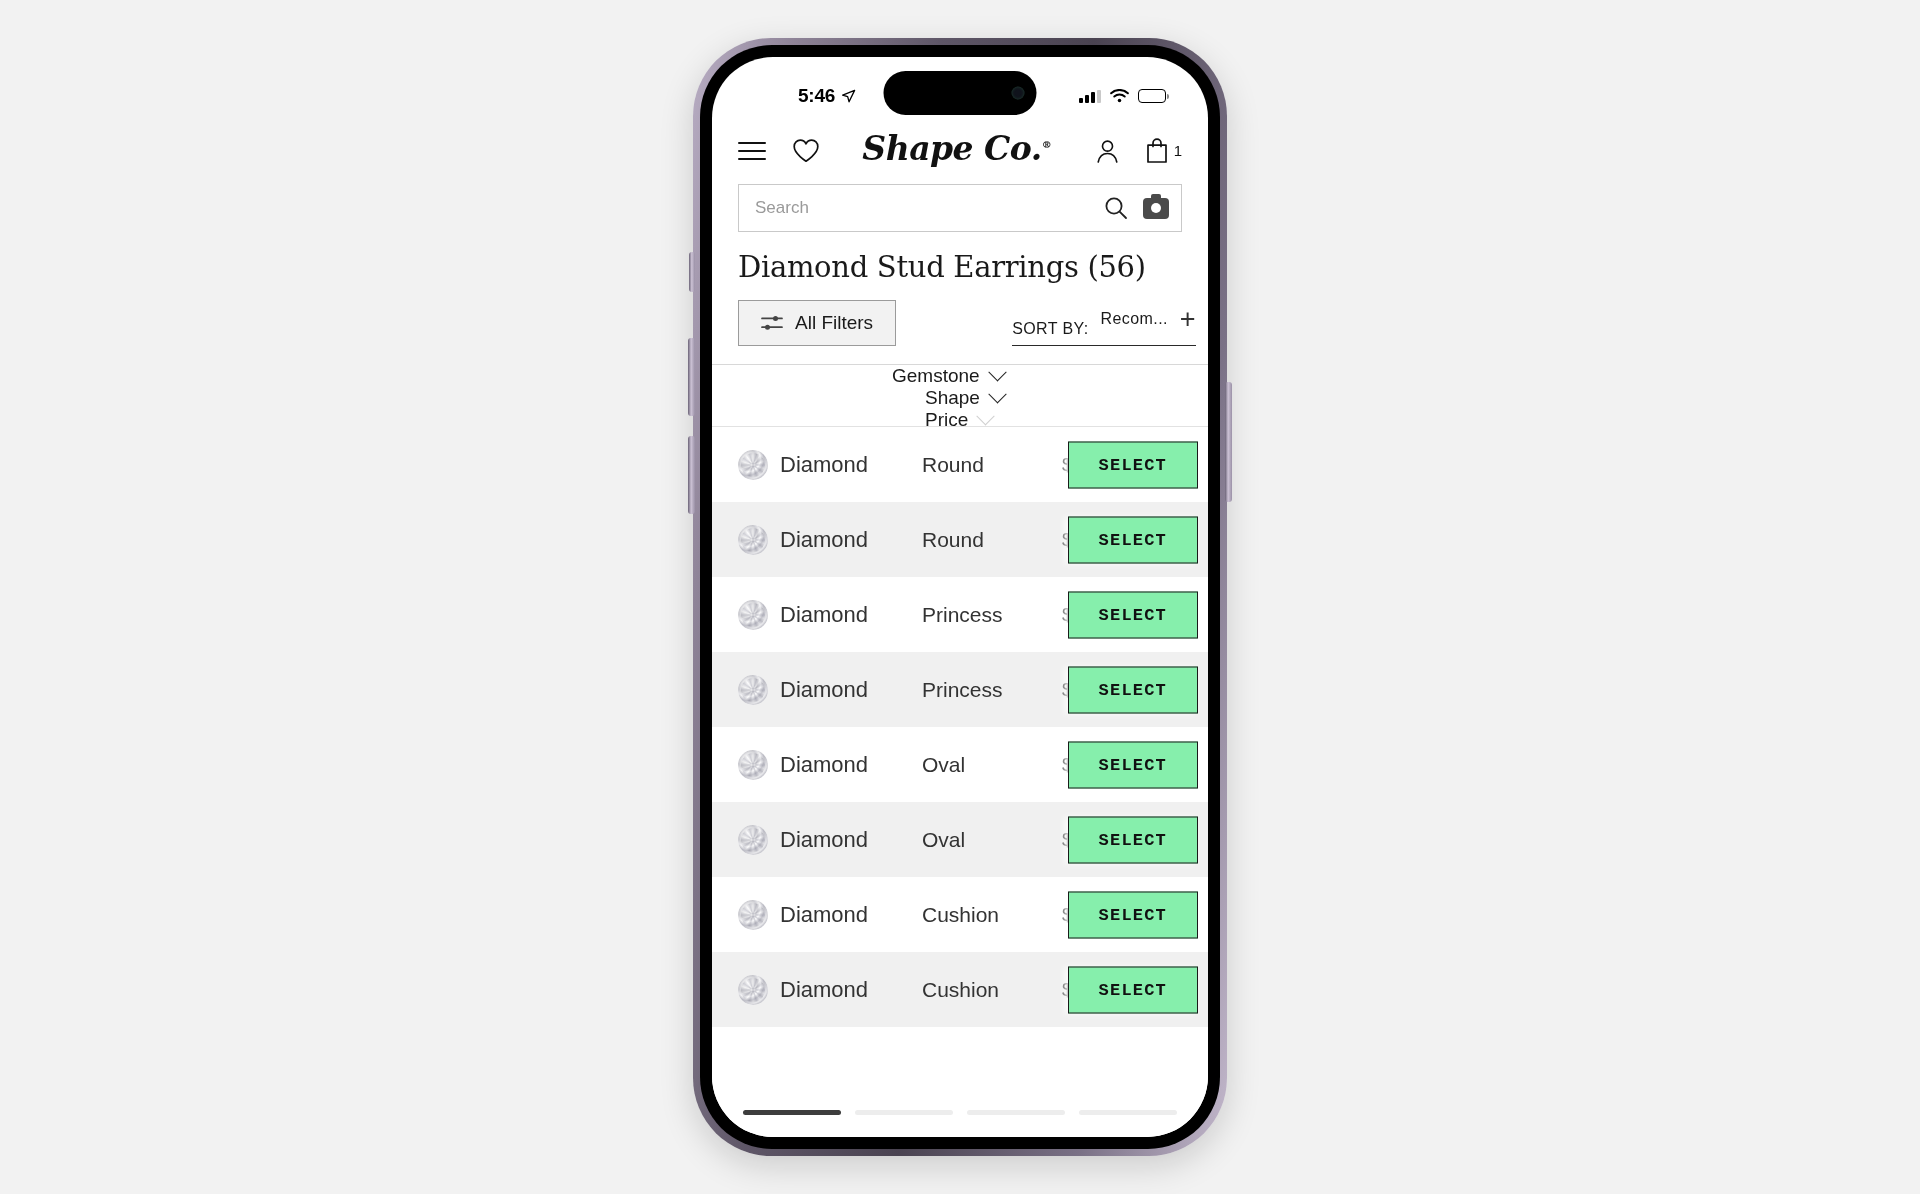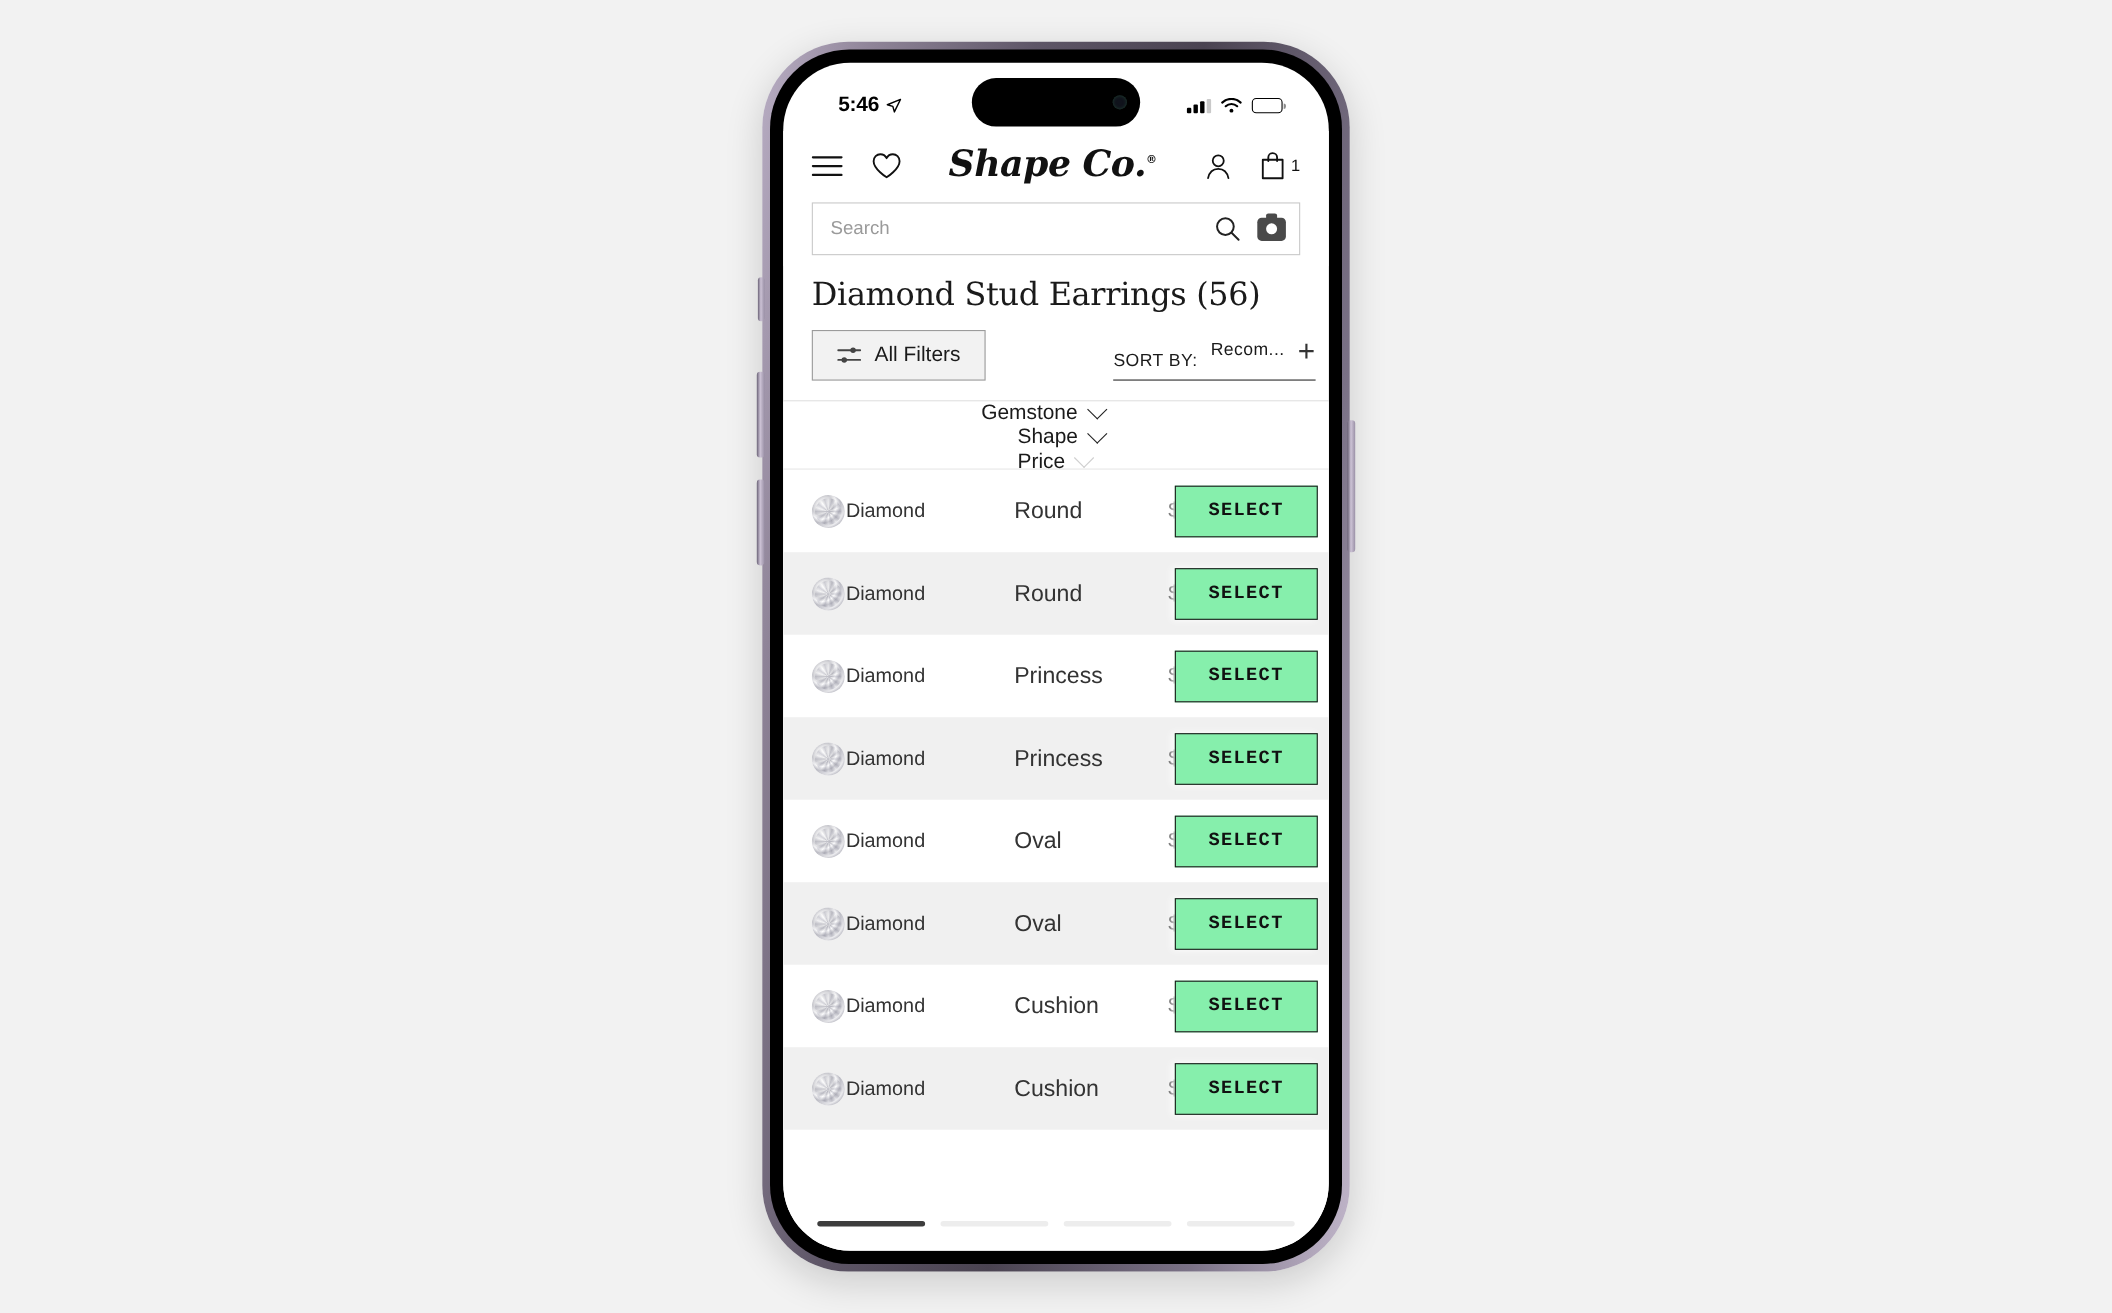--- a/index.html
+++ b/index.html
@@ -68,20 +68,21 @@
     padding: 16px 42px 0 50px;
   }
   .sb-time {
     display: flex;
     align-items: center;
     gap: 6px;
     font-size: 19px;
     font-weight: bold;
     color: #000;
     letter-spacing: -0.2px;
+    margin-left: 36px;
   }
   .sb-right { display: flex; align-items: center; gap: 9px; }
 
   .dyn-island {
     position: absolute;
     left: 50%;
     transform: translateX(-50%);
     top: 14px;
     width: 153px;
     height: 44px;
@@ -272,22 +273,22 @@
     display:flex;
     align-items:center;
     height: 75px;
     padding-left: 26px;
     position: relative;
   }
   .row.alt { background: #f0f0f0; }
 
   .cell-gem {
     width: 162px;
-    display:flex; align-items:center; gap:1px;
-    font-size: 18px; color:#333;
+    display:flex; align-items:center; gap:12px;
+    font-size: 22px; color:#333;
   }
   .cell-shape { width: 140px; padding-left: 22px; font-size: 21px; color:#333; }
   .cell-price { width: 140px; padding-left: 22px; font-size: 19px; color:#555; white-space:nowrap; }
 
   .gem-img {
     width: 30px; height: 30px;
     border-radius: 50%;
     background:
       radial-gradient(circle at 32% 30%, #ffffff 0%, #f2f2f3 16%, #d9d9dd 34%, #ffffff 44%, #c9c9d0 56%, #f4f4f6 70%, #b9b9c2 86%, #e8e8ec 100%),
       conic-gradient(from 10deg, #e9e9ee, #bcbcc5, #f6f6f8, #cacad2, #eeeef2, #b6b6c0, #f2f2f5, #d0d0d8, #e9e9ee);

